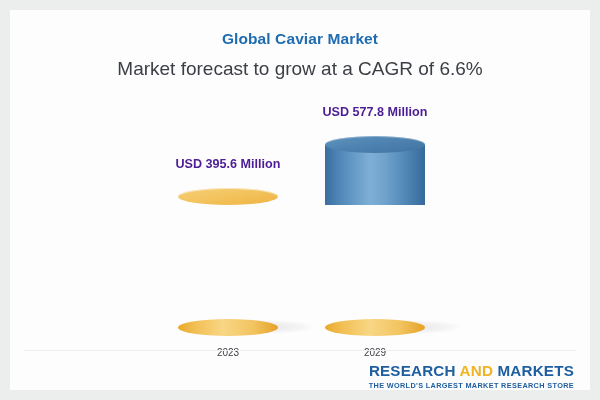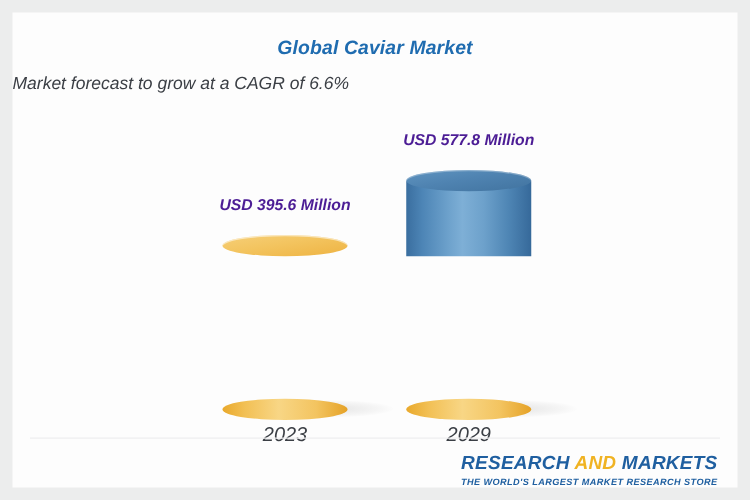--- a/index.html
+++ b/index.html
@@ -17,41 +17,41 @@
 
   #card {
     position: absolute;
     left: 10px;
     top: 10px;
     width: 580px;
     height: 380px;
     background: #fdfdfd;
     box-sizing: border-box;
     overflow: hidden;
-    font-style: italic;
   }
 
   
   #chart-title {
     position: absolute;
     left: 0;
     top: 20px;
     width: 580px;
     text-align: center;
     font-size: 15.5px;
     font-weight: bold;
     color: #1f6cb0;
     letter-spacing: 0.1px;
   }
   #chart-subtitle {
     position: absolute;
     left: 0;
     top: 48px;
     width: 580px;
-    font-size: 14px;
+    text-align: center;
+    font-size: 19px;
     color: #3b3f45;
   }
 
   
   #plot-area {
     position: absolute;
     left: 0;
     top: 0;
     width: 580px;
     height: 340px;
@@ -72,21 +72,21 @@
     font-weight: bold;
     color: #4c1d95;
     white-space: nowrap;
   }
 
   .cat-label {
     position: absolute;
     width: 150px;
     left: 0;
     text-align: center;
-    font-size: 16px;
+    font-size: 10px;
     color: #3b3f45;
   }
 
   
   .cyl {
     position: absolute;
     left: 25px;
     width: 100px;
   }
   .cyl-shadow {

